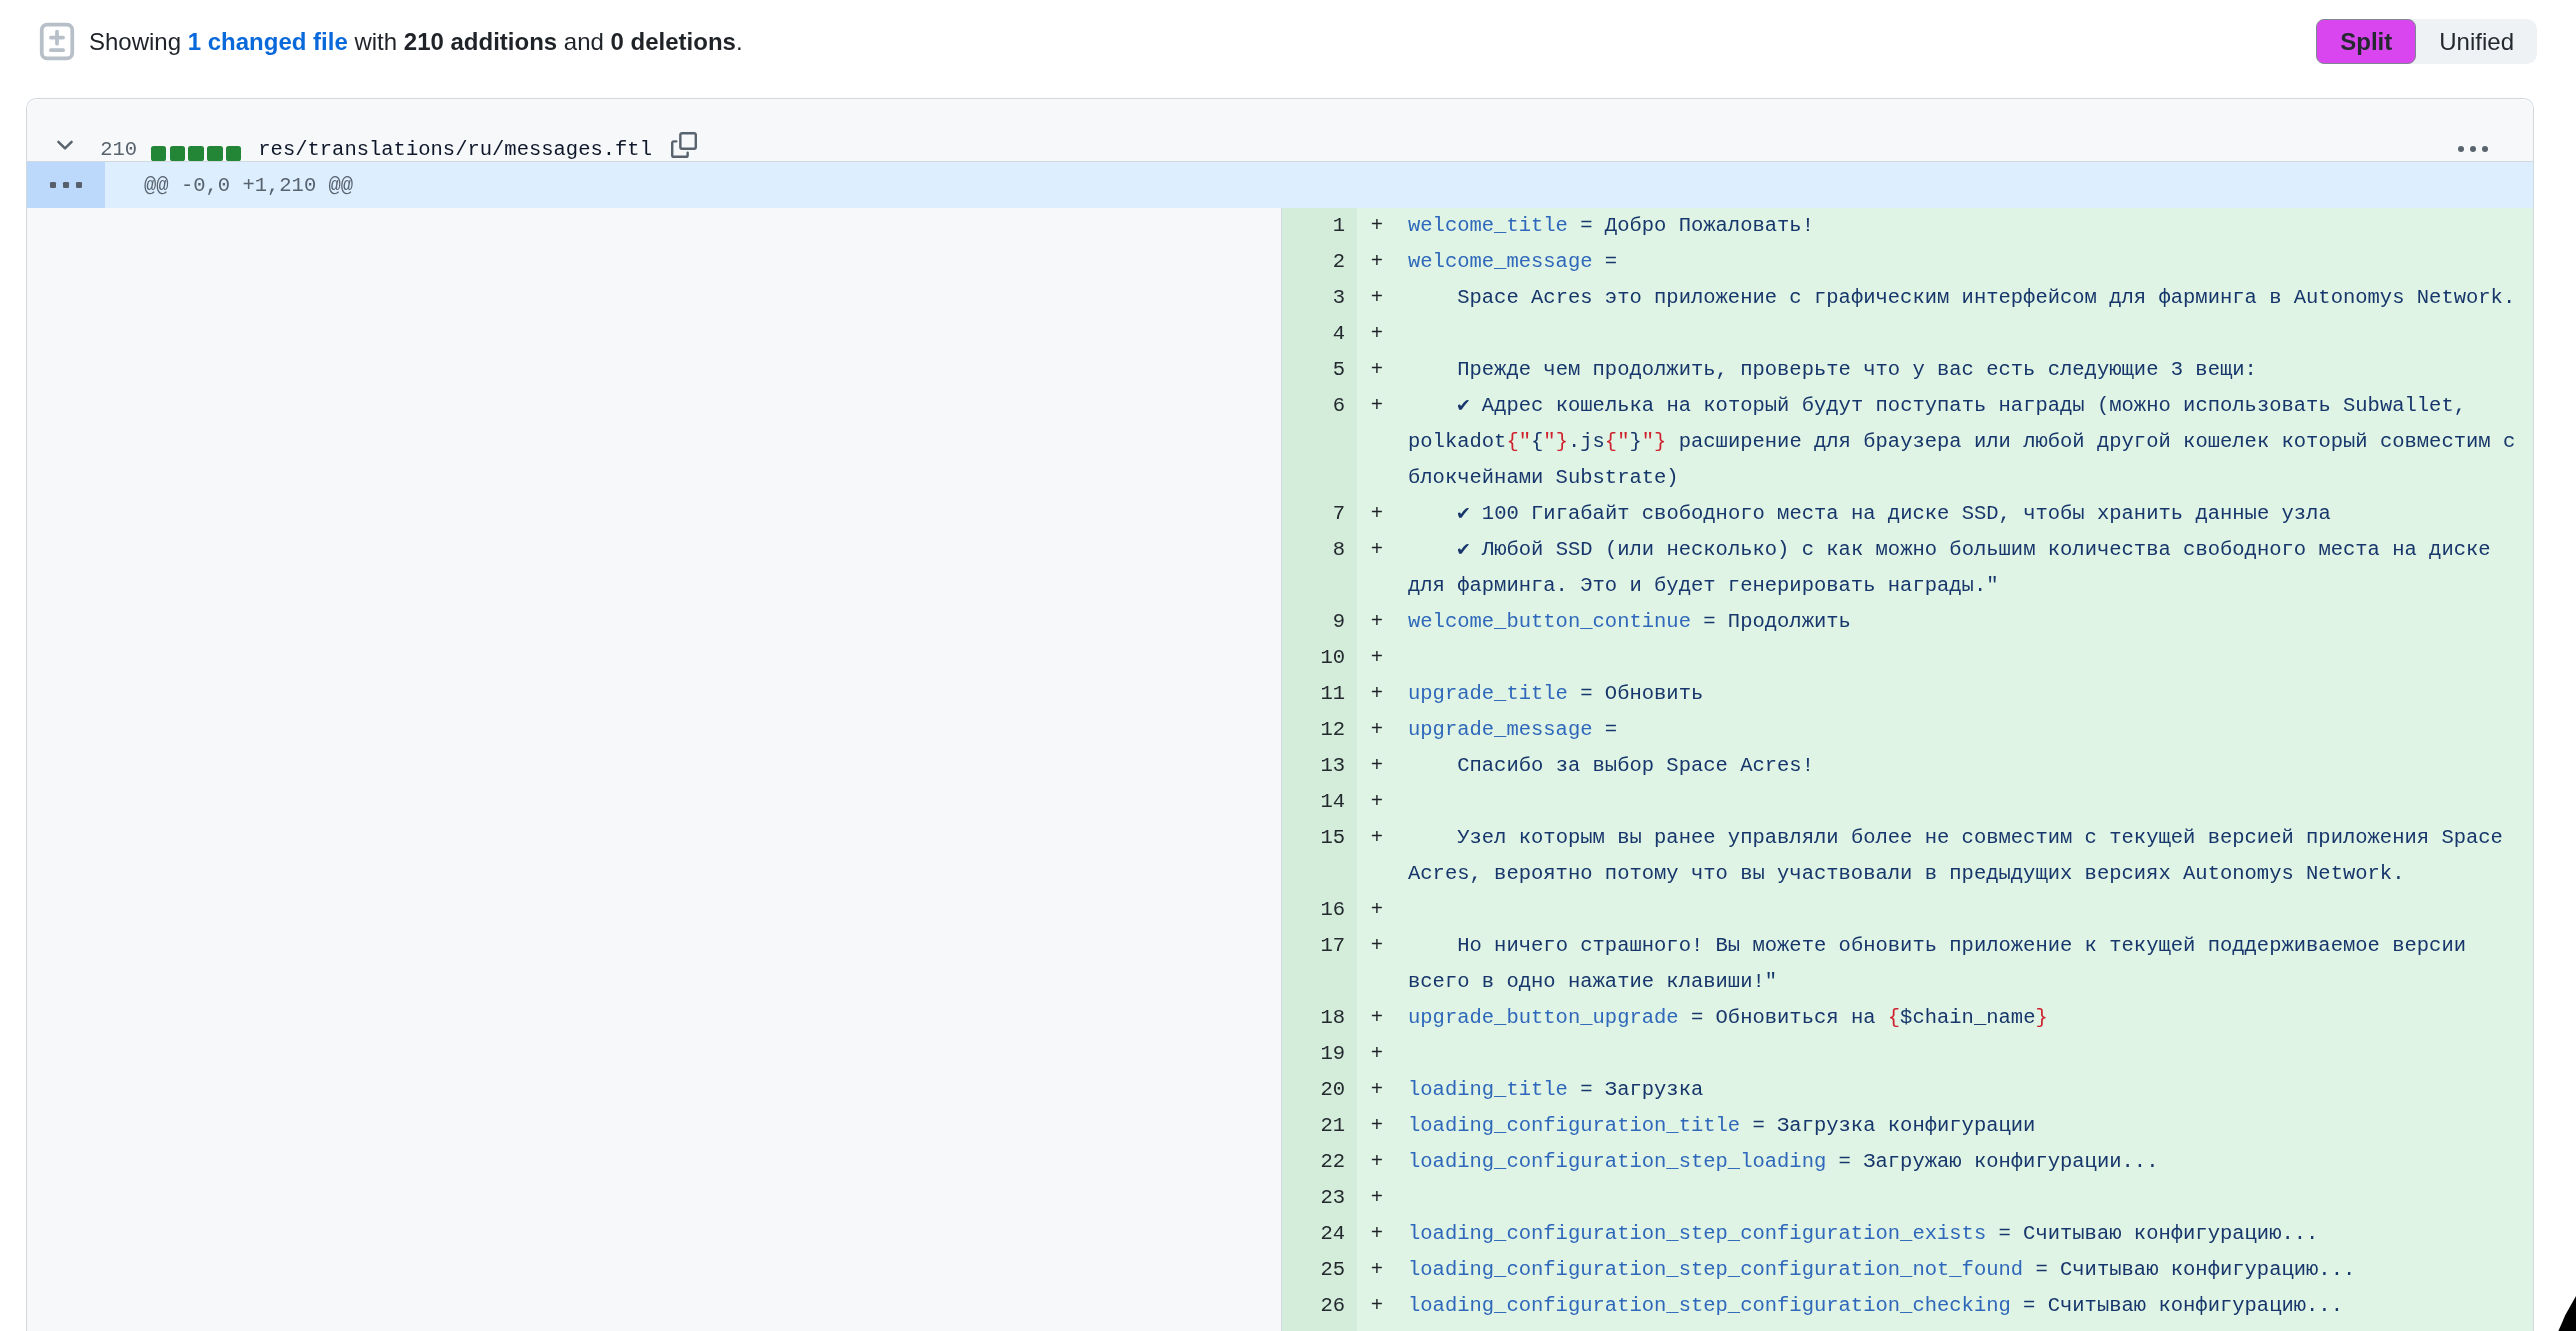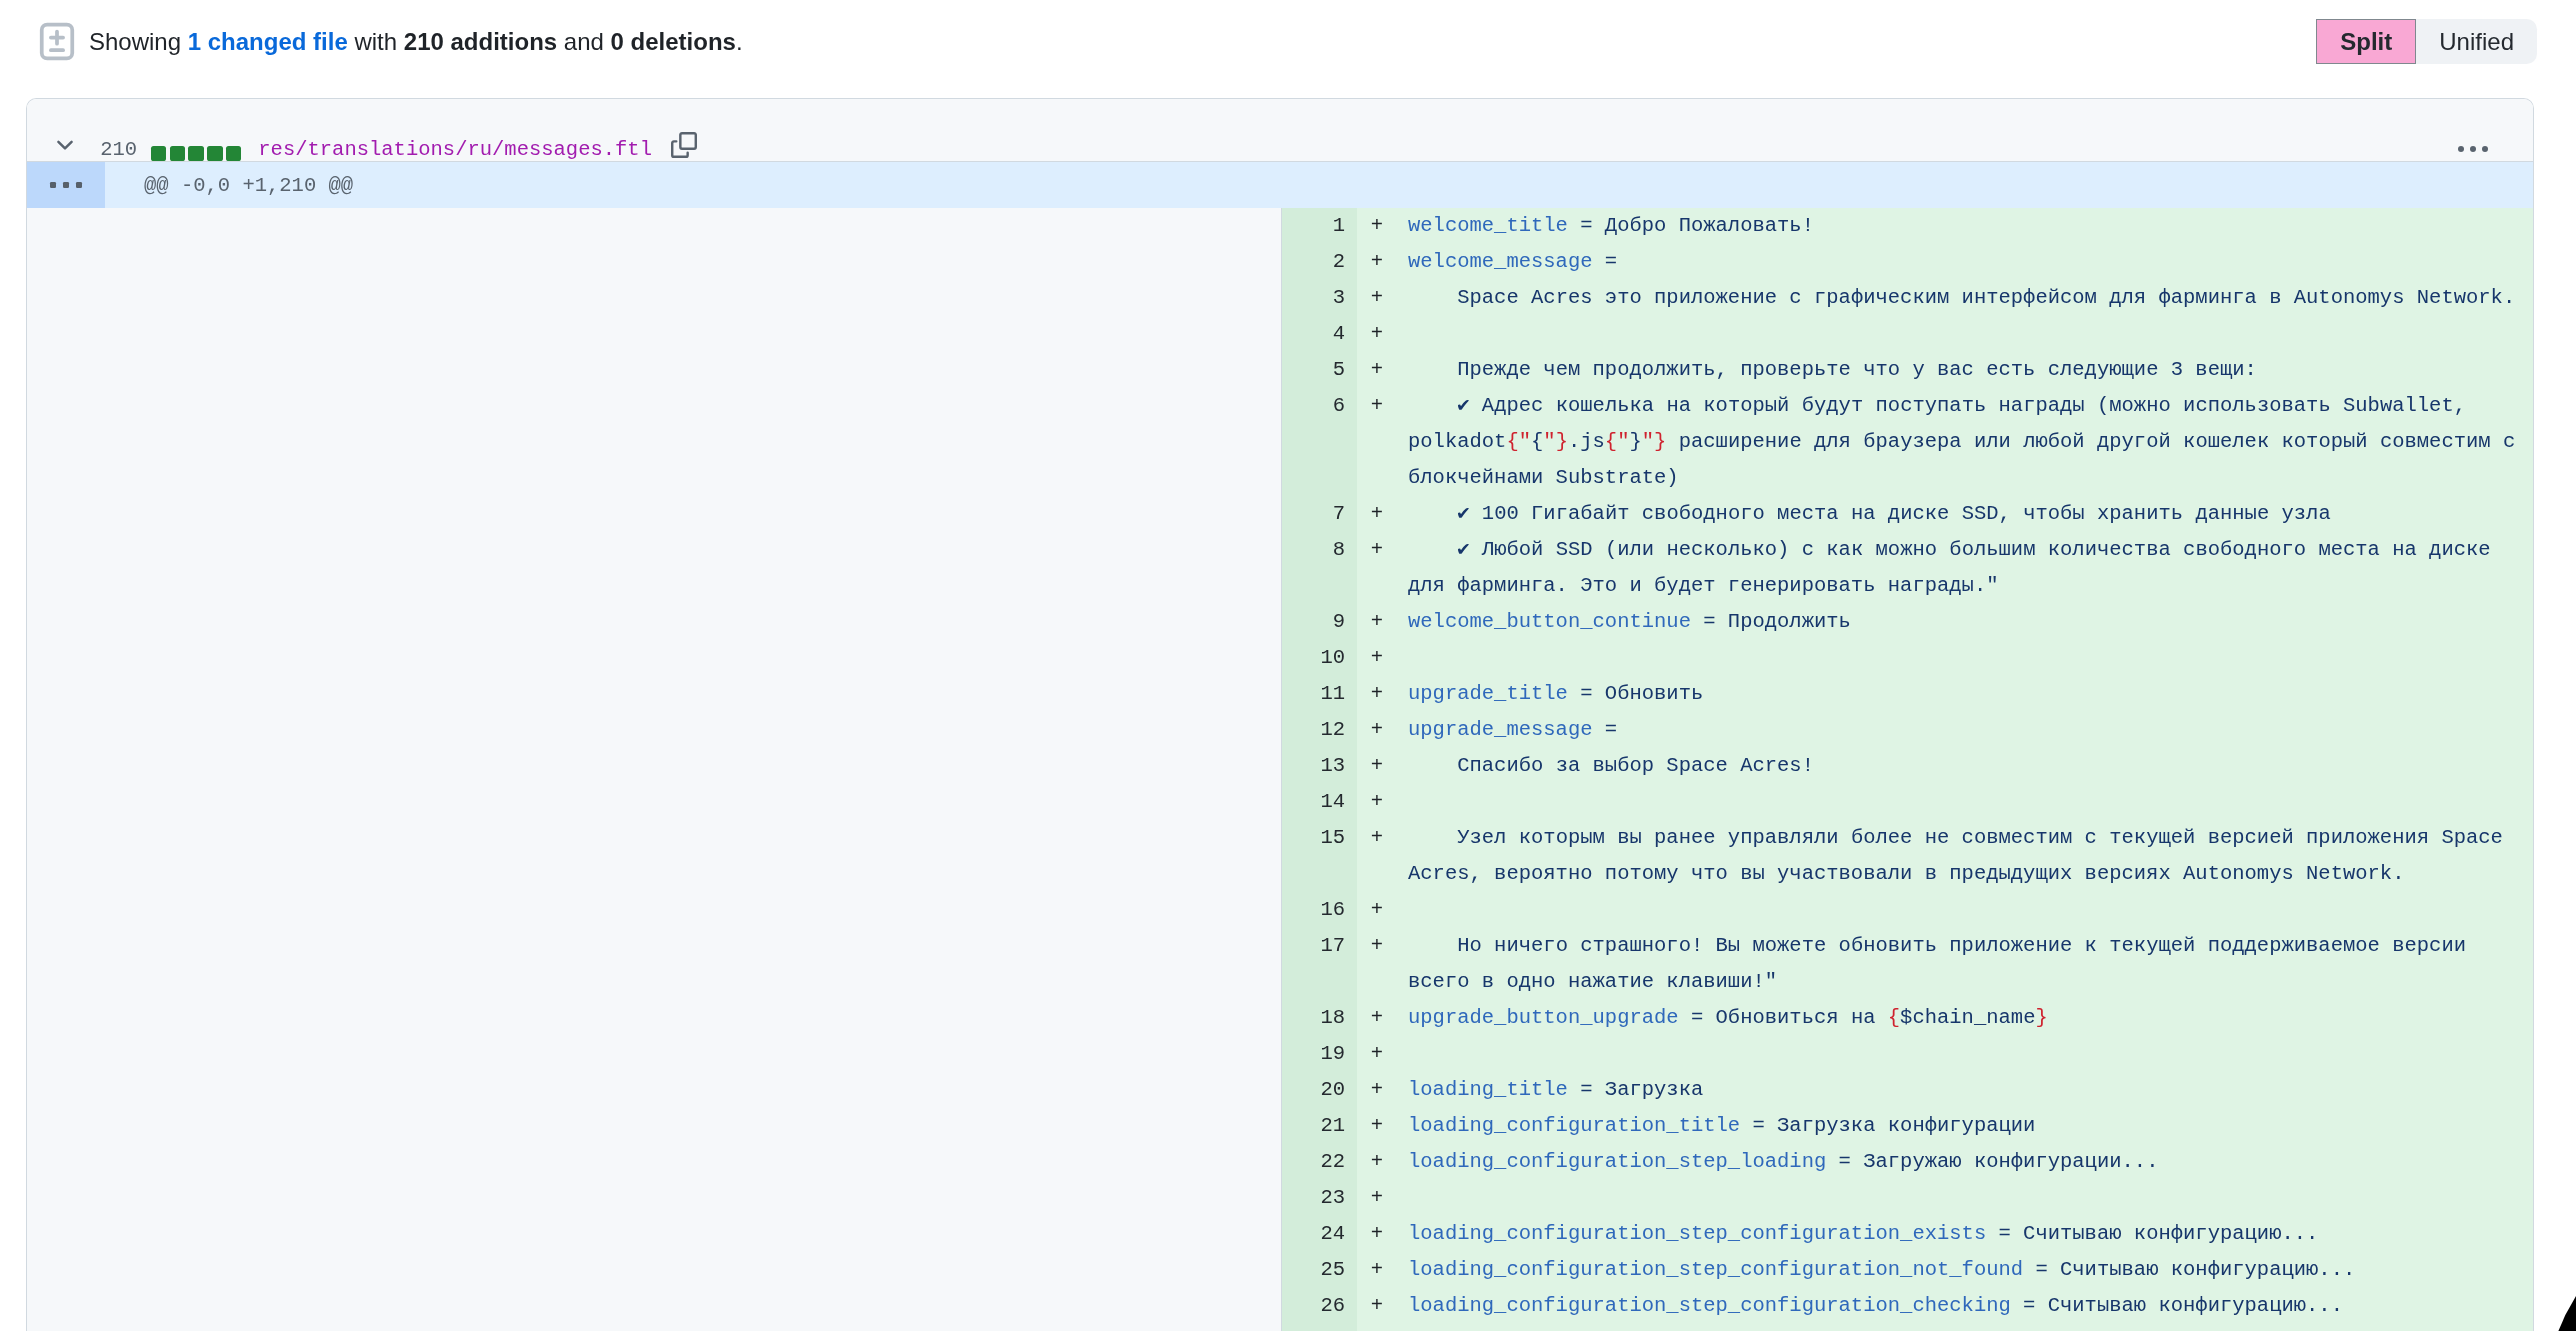--- a/index.html
+++ b/index.html
@@ -11,29 +11,29 @@
   }
   
   .topbar{position:absolute;left:38px;top:19px;height:45px;display:flex;align-items:center;gap:13px;font-size:24px;}
   .topbar .fileicon{flex:none;display:flex;}
   .summary{white-space:pre;}
   .summary .link{color:#0969da;font-weight:600;cursor:pointer;}
   .summary .b{font-weight:700;}
   
   .toggle{position:absolute;top:19px;right:39px;height:45px;background:#eff2f5;border-radius:10.3px;display:flex;align-items:stretch;font-size:24px;}
   .toggle .seg{display:flex;align-items:center;padding:0 23px;box-sizing:border-box;cursor:pointer;color:#24292f;}
-  .toggle .seg.sel{background:#f9a8d4;border:1.7px solid #80888f;border-radius:0;font-weight:700;}
+  .toggle .seg.sel{background:#d946ef;border:1.7px solid #80888f;border-radius:8px;font-weight:700;}
   
   .filebox{position:absolute;left:26px;top:98px;width:2506px;height:1249px;border:0.9px solid #d1d9e0;border-bottom:none;border-radius:10.3px 10.3px 0 0;overflow:hidden;background:#fff;}
   .filehead{height:62px;background:#f6f8fa;border-bottom:0.9px solid #d1d9e0;display:flex;align-items:flex-end;padding:0 36px 0 22px;}
   .chev{flex:none;display:flex;align-items:center;cursor:pointer;padding:5.1px;}
   .statnum{font-family:"Liberation Mono","DejaVu Sans Mono",monospace;font-size:20.5px;color:#59636e;margin-left:19px;}
   .blocks{display:flex;gap:3.4px;margin-left:13.7px;}
   .blocks i{width:15.4px;height:15.4px;border-radius:2.6px;background:#238636;display:block;}
-  .fname{font-family:"Liberation Mono","DejaVu Sans Mono",monospace;font-size:20.5px;color:#a21caf;margin-left:17px;cursor:pointer;}
+  .fname{font-family:"Liberation Mono","DejaVu Sans Mono",monospace;font-size:20.5px;color:#0f172a;margin-left:17px;cursor:pointer;}
   .copybtn{margin-left:15.4px;display:flex;align-items:center;cursor:pointer;padding:3.4px;}
   .spacer{flex:1;}
   .kebab{display:flex;gap:6px;align-items:center;cursor:pointer;padding:8.6px;}
   .kebab i{width:6px;height:6px;border-radius:50%;background:#59636e;display:block;}
   
   .hunkrow{height:46px;display:flex;background:#ddeefe;}
   .expander{width:78px;flex:none;background:#bcd8fb;display:flex;align-items:center;justify-content:center;gap:6.8px;cursor:pointer;}
   .expander i{width:6px;height:6px;border-radius:1.3px;background:#57606a;display:block;}
   .hunktext{display:flex;align-items:center;padding-left:39px;font-family:"Liberation Mono","DejaVu Sans Mono",monospace;font-size:20.5px;color:#59636e;}
   

